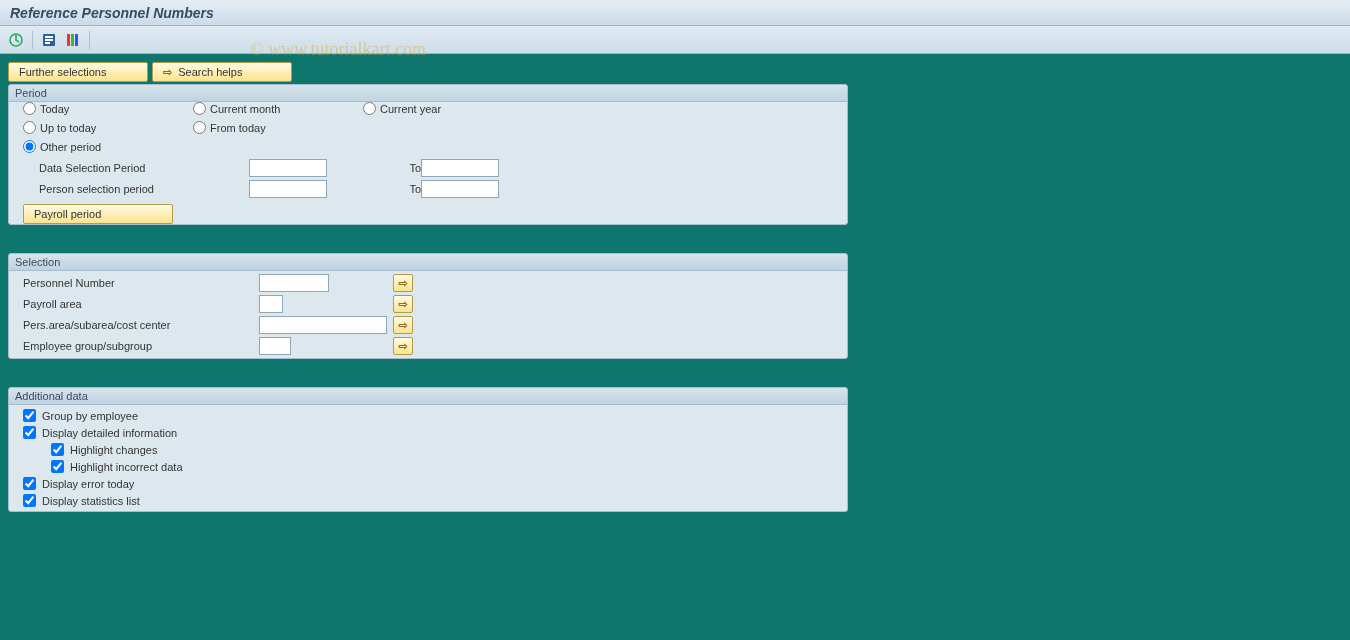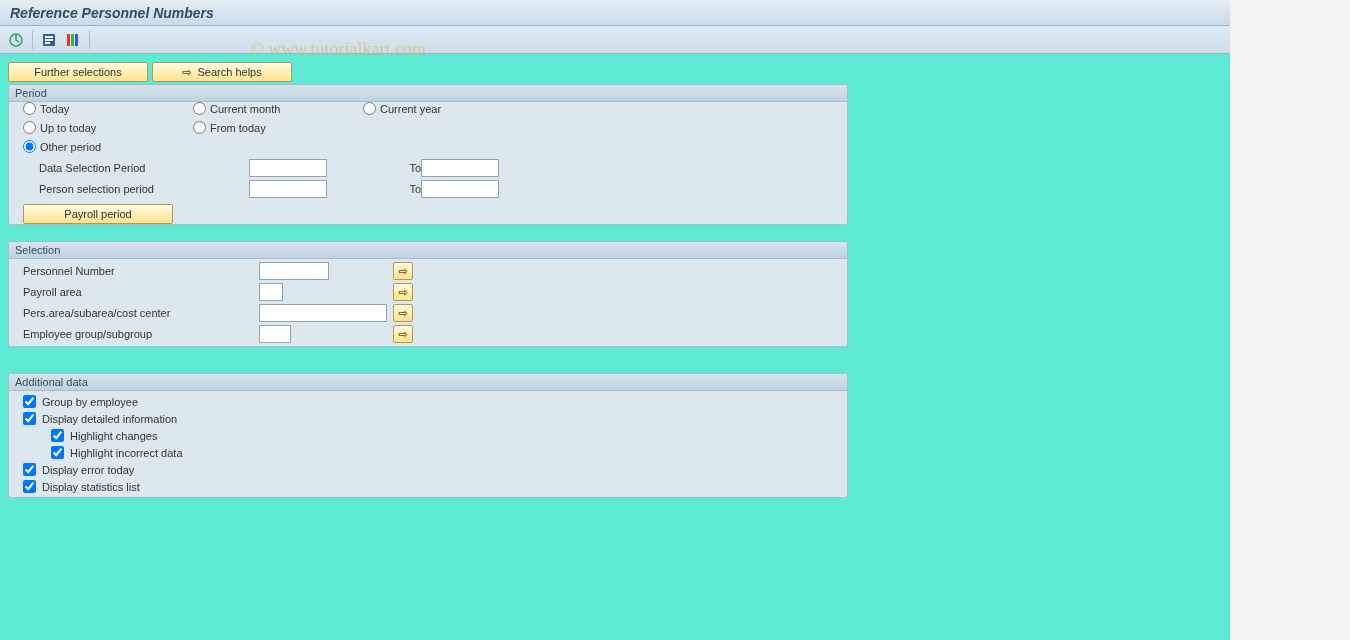--- a/index.html
+++ b/index.html
@@ -4,23 +4,23 @@
 <style>
   * { box-sizing: border-box; }
   body {
     margin: 0;
     font-family: Arial, sans-serif;
     font-size: 11px;
     background: #f2f2f2;
     color: #333;
   }
   .window {
-    width: 1230px;
+    width: 1350px;
     height: 640px;
-    background: #5eead4;
+    background: #0f766e;
     position: relative;
   }
   .titlebar {
     height: 26px;
     background: linear-gradient(#e6eef5, #c9dbe9);
     border-bottom: 1px solid #9db4c9;
     display: flex;
     align-items: center;
     padding: 0 10px;
   }
@@ -55,32 +55,32 @@
   }
   .content {
     padding: 8px;
   }
   .btnrow { display:flex; gap:4px; margin-bottom:2px; }
   .sap-btn {
     background: linear-gradient(#fffbe3,#fde38e);
     border:1px solid #b49b4a;
     height:20px;
     padding:0 10px;
-    display:flex; align-items:center; justify-content:center;
+    display:flex; align-items:center; justify-content:flex-start;
     font-size:11px;
     cursor:pointer;
     border-radius:2px;
   }
   .sap-btn.wide { width:140px; }
   .sap-btn .arrow { margin-right:6px; font-weight:bold; color:#8a6d1f;}
   .panel {
     background:#dde8ee;
     border:1px solid #a7bdcf;
     border-radius:3px;
-    margin-bottom:16px;
+    margin-bottom:28px;
     width: 840px;
   }
   .panel-header {
     background: linear-gradient(#d6e4ee,#bfd3e0);
     border-bottom:1px solid #a7bdcf;
     padding:2px 6px;
     font-size:11px;
     color:#3b4b5e;
     border-radius:3px 3px 0 0;
   }

